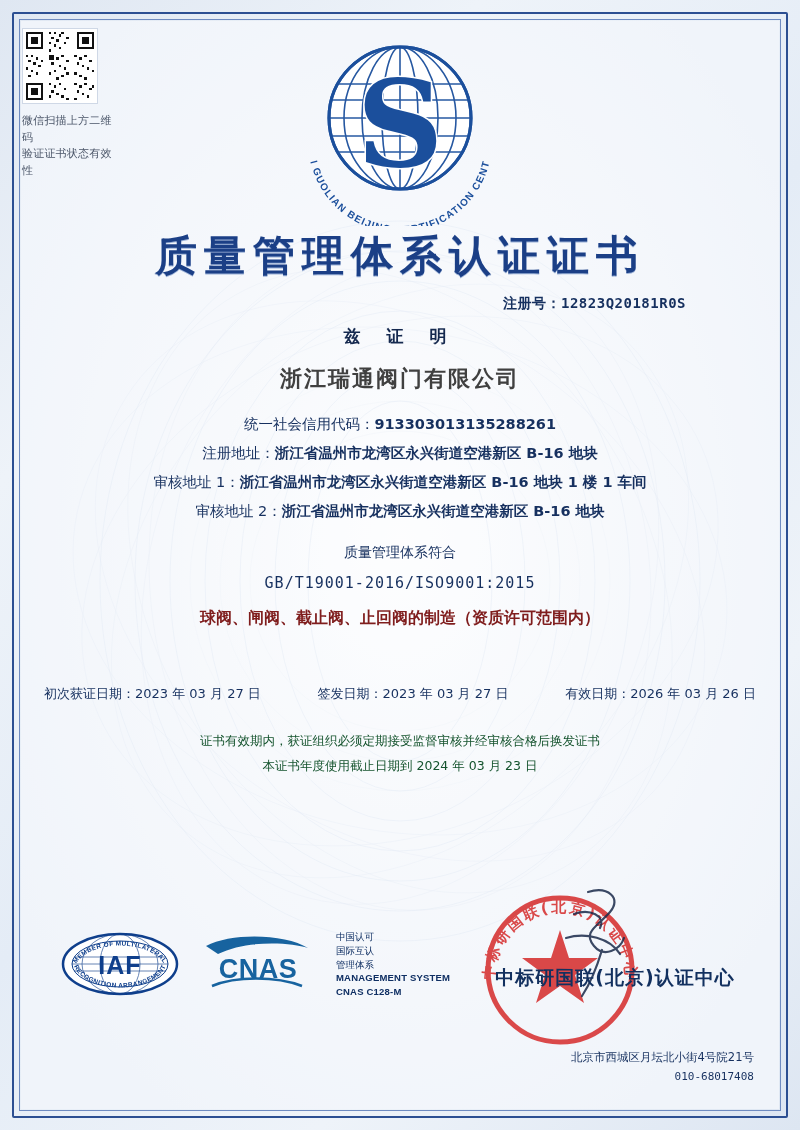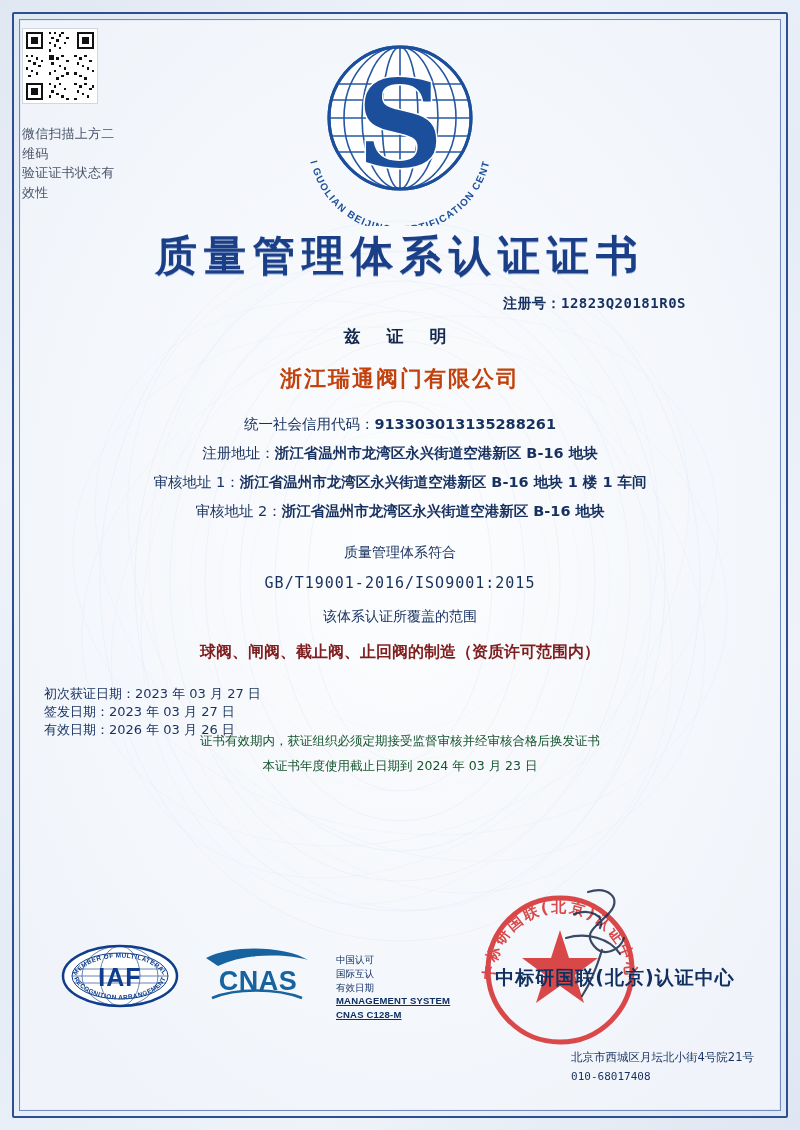--- a/index.html
+++ b/index.html
@@ -57,24 +57,24 @@
     top: 28px;
     width: 95px;
   }
   .qr-code {
     width: 74px;
     height: 74px;
     background: #fff;
     border: 1px solid #cfd8e6;
   }
   .qr-note {
-    font-size: 13px;
+    font-size: 11px;
     color: #4a5568;
     line-height: 1.5;
-    margin-top: 16px;
+    margin-top: 4px;
     letter-spacing: 0.2px;
   }
 
   
   .emblem {
     position: absolute;
     left: 50%;
     transform: translateX(-50%);
     top: 40px;
     width: 240px;
@@ -124,21 +124,21 @@
     font-size: 17px;
     font-weight: bold;
     letter-spacing: 10px;
     margin-bottom: 16px;
     font-family: "DejaVu Sans", sans-serif;
   }
   .company {
     font-size: 22px;
     font-weight: bold;
     letter-spacing: 2px;
-    color: #c2410c;
+    color: #404040;
     margin-bottom: 16px;
     font-family: "DejaVu Sans", sans-serif;
   }
   .field-line {
     font-size: 14.5px;
     line-height: 2.0;
     color: #16305f;
     font-family: "DejaVu Sans", sans-serif;
   }
   .field-line b { font-weight: bold; }
@@ -174,21 +174,20 @@
   .dates-row {
     position: absolute;
     left: 44px;
     right: 44px;
     top: 685px;
     display: flex;
     justify-content: space-between;
     font-size: 13px;
     color: #16305f;
     font-family: "DejaVu Sans", sans-serif;
-    flex-direction: column;
   }
 
   
   .notes {
     position: absolute;
     left: 40px;
     right: 40px;
     top: 728px;
     text-align: center;
     font-size: 12.5px;
@@ -206,28 +205,26 @@
     align-items: center;
     gap: 22px;
   }
   .iaf-logo { width: 120px; height: 64px; }
   .cnas-logo { width: 112px; height: 56px; }
   .cnas-text {
     font-size: 9.5px;
     line-height: 1.45;
     color: #0f2f63;
     font-family: "DejaVu Sans", sans-serif;
-    margin-top: 23px;
   }
   .cnas-text .en {
     font-family: "Liberation Sans", sans-serif;
     font-weight: bold;
     font-size: 9.5px;
     letter-spacing: 0.2px;
-    text-decoration: underline;
   }
 
   
   .seal {
     position: absolute;
     left: 470px;
     top: 880px;
     width: 180px;
     height: 180px;
   }
@@ -240,20 +237,21 @@
     font-size: 19px;
     font-weight: bold;
     color: #12305f;
     letter-spacing: 1px;
     font-family: "DejaVu Sans", sans-serif;
   }
   .addr-block {
     position: absolute;
     right: 46px;
     top: 1048px;
+    text-align: right;
     font-size: 11.5px;
     line-height: 1.7;
     color: #16305f;
     font-family: "DejaVu Sans", sans-serif;
   }
   .addr-block .tel { font-family: "DejaVu Sans Mono", monospace; font-size: 11px; }
 </style>
 </head>
 <body>
 
@@ -432,21 +430,20 @@
     </div>
     <div class="field-line">
       <span>审核地址 1：</span><b>浙江省温州市龙湾区永兴街道空港新区 B-16 地块 1 楼 1 车间</b>
     </div>
     <div class="field-line">
       <span>审核地址 2：</span><b>浙江省温州市龙湾区永兴街道空港新区 B-16 地块</b>
     </div>
 
     <div class="sys-conform">质量管理体系符合</div>
     <div class="standard">GB/T19001-2016/ISO9001:2015</div>
-    <div class="scope-label">该体系认证所覆盖的范围</div>
     <div class="scope-value">球阀、闸阀、截止阀、止回阀的制造（资质许可范围内）</div>
   </div>
 
   <div class="dates-row">
     <div>
       <span>初次获证日期：</span><span>2023 年 03 月 27 日</span>
     </div>
     <div>
       <span>签发日期：</span><span>2023 年 03 月 27 日</span>
     </div>
@@ -484,21 +481,21 @@
 
     <svg class="cnas-logo" viewBox="0 0 112 56">
       <path d="M4 10 C 30 -4, 84 -2, 106 12 C 88 6, 44 4, 16 18 Z" fill="#17639f"></path>
       <text x="56" y="42" text-anchor="middle" font-family="Liberation Sans, sans-serif" font-size="27" font-weight="bold" fill="#17639f" letter-spacing="0.5">CNAS</text>
       <path d="M10 50 C 34 40, 74 40, 100 50" fill="none" stroke="#17639f" stroke-width="2.5"></path>
     </svg>
 
     <div class="cnas-text">
       <div>中国认可</div>
       <div>国际互认</div>
-      <div>有效日期</div>
+      <div>管理体系</div>
       <div class="en">MANAGEMENT SYSTEM</div>
       <div class="en">CNAS C128-M</div>
     </div>
   </div>
 
   <svg class="seal" viewBox="0 0 180 180">
     <g opacity="0.82">
       <circle cx="90" cy="90" r="72" fill="none" stroke="#d42222" stroke-width="5"></circle>
       <path d="M90 50 L99 78 L128 78 L105 95 L114 123 L90 106 L66 123 L75 95 L52 78 L81 78 Z" fill="#d42222"></path>
       <path id="sealarc" d="M 24 98 A 66 66 0 0 1 156 98" fill="none"></path>

